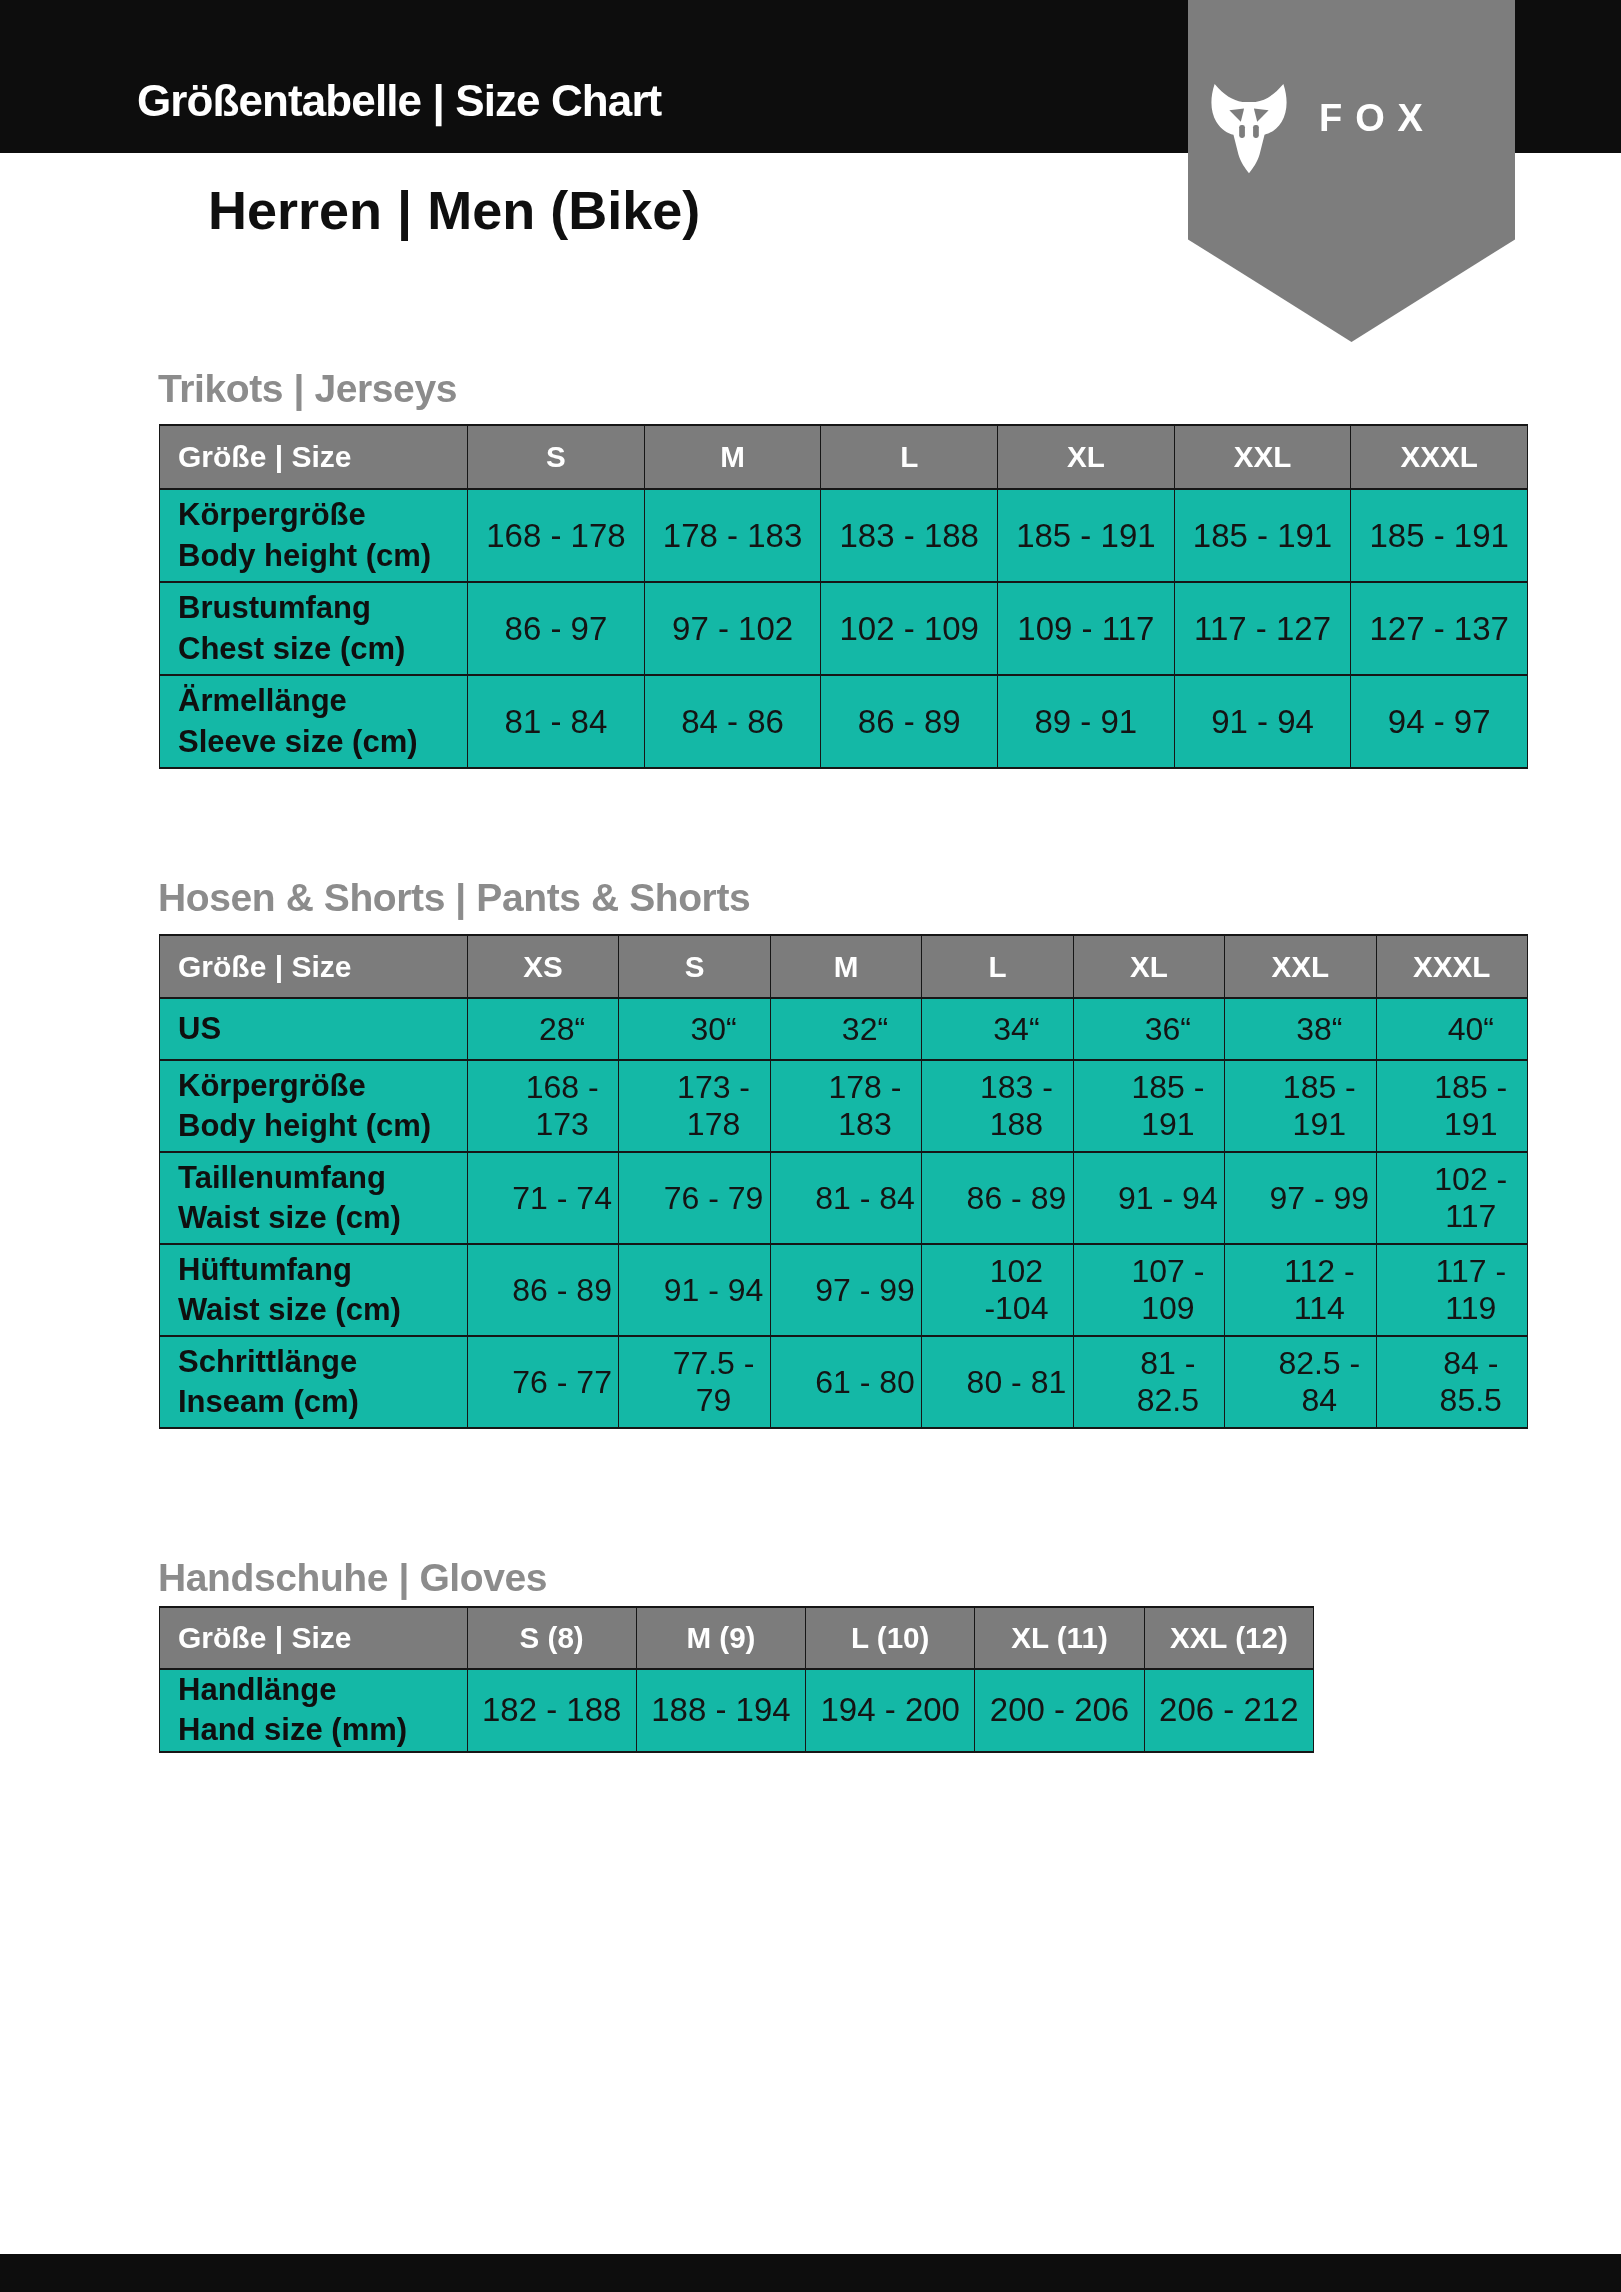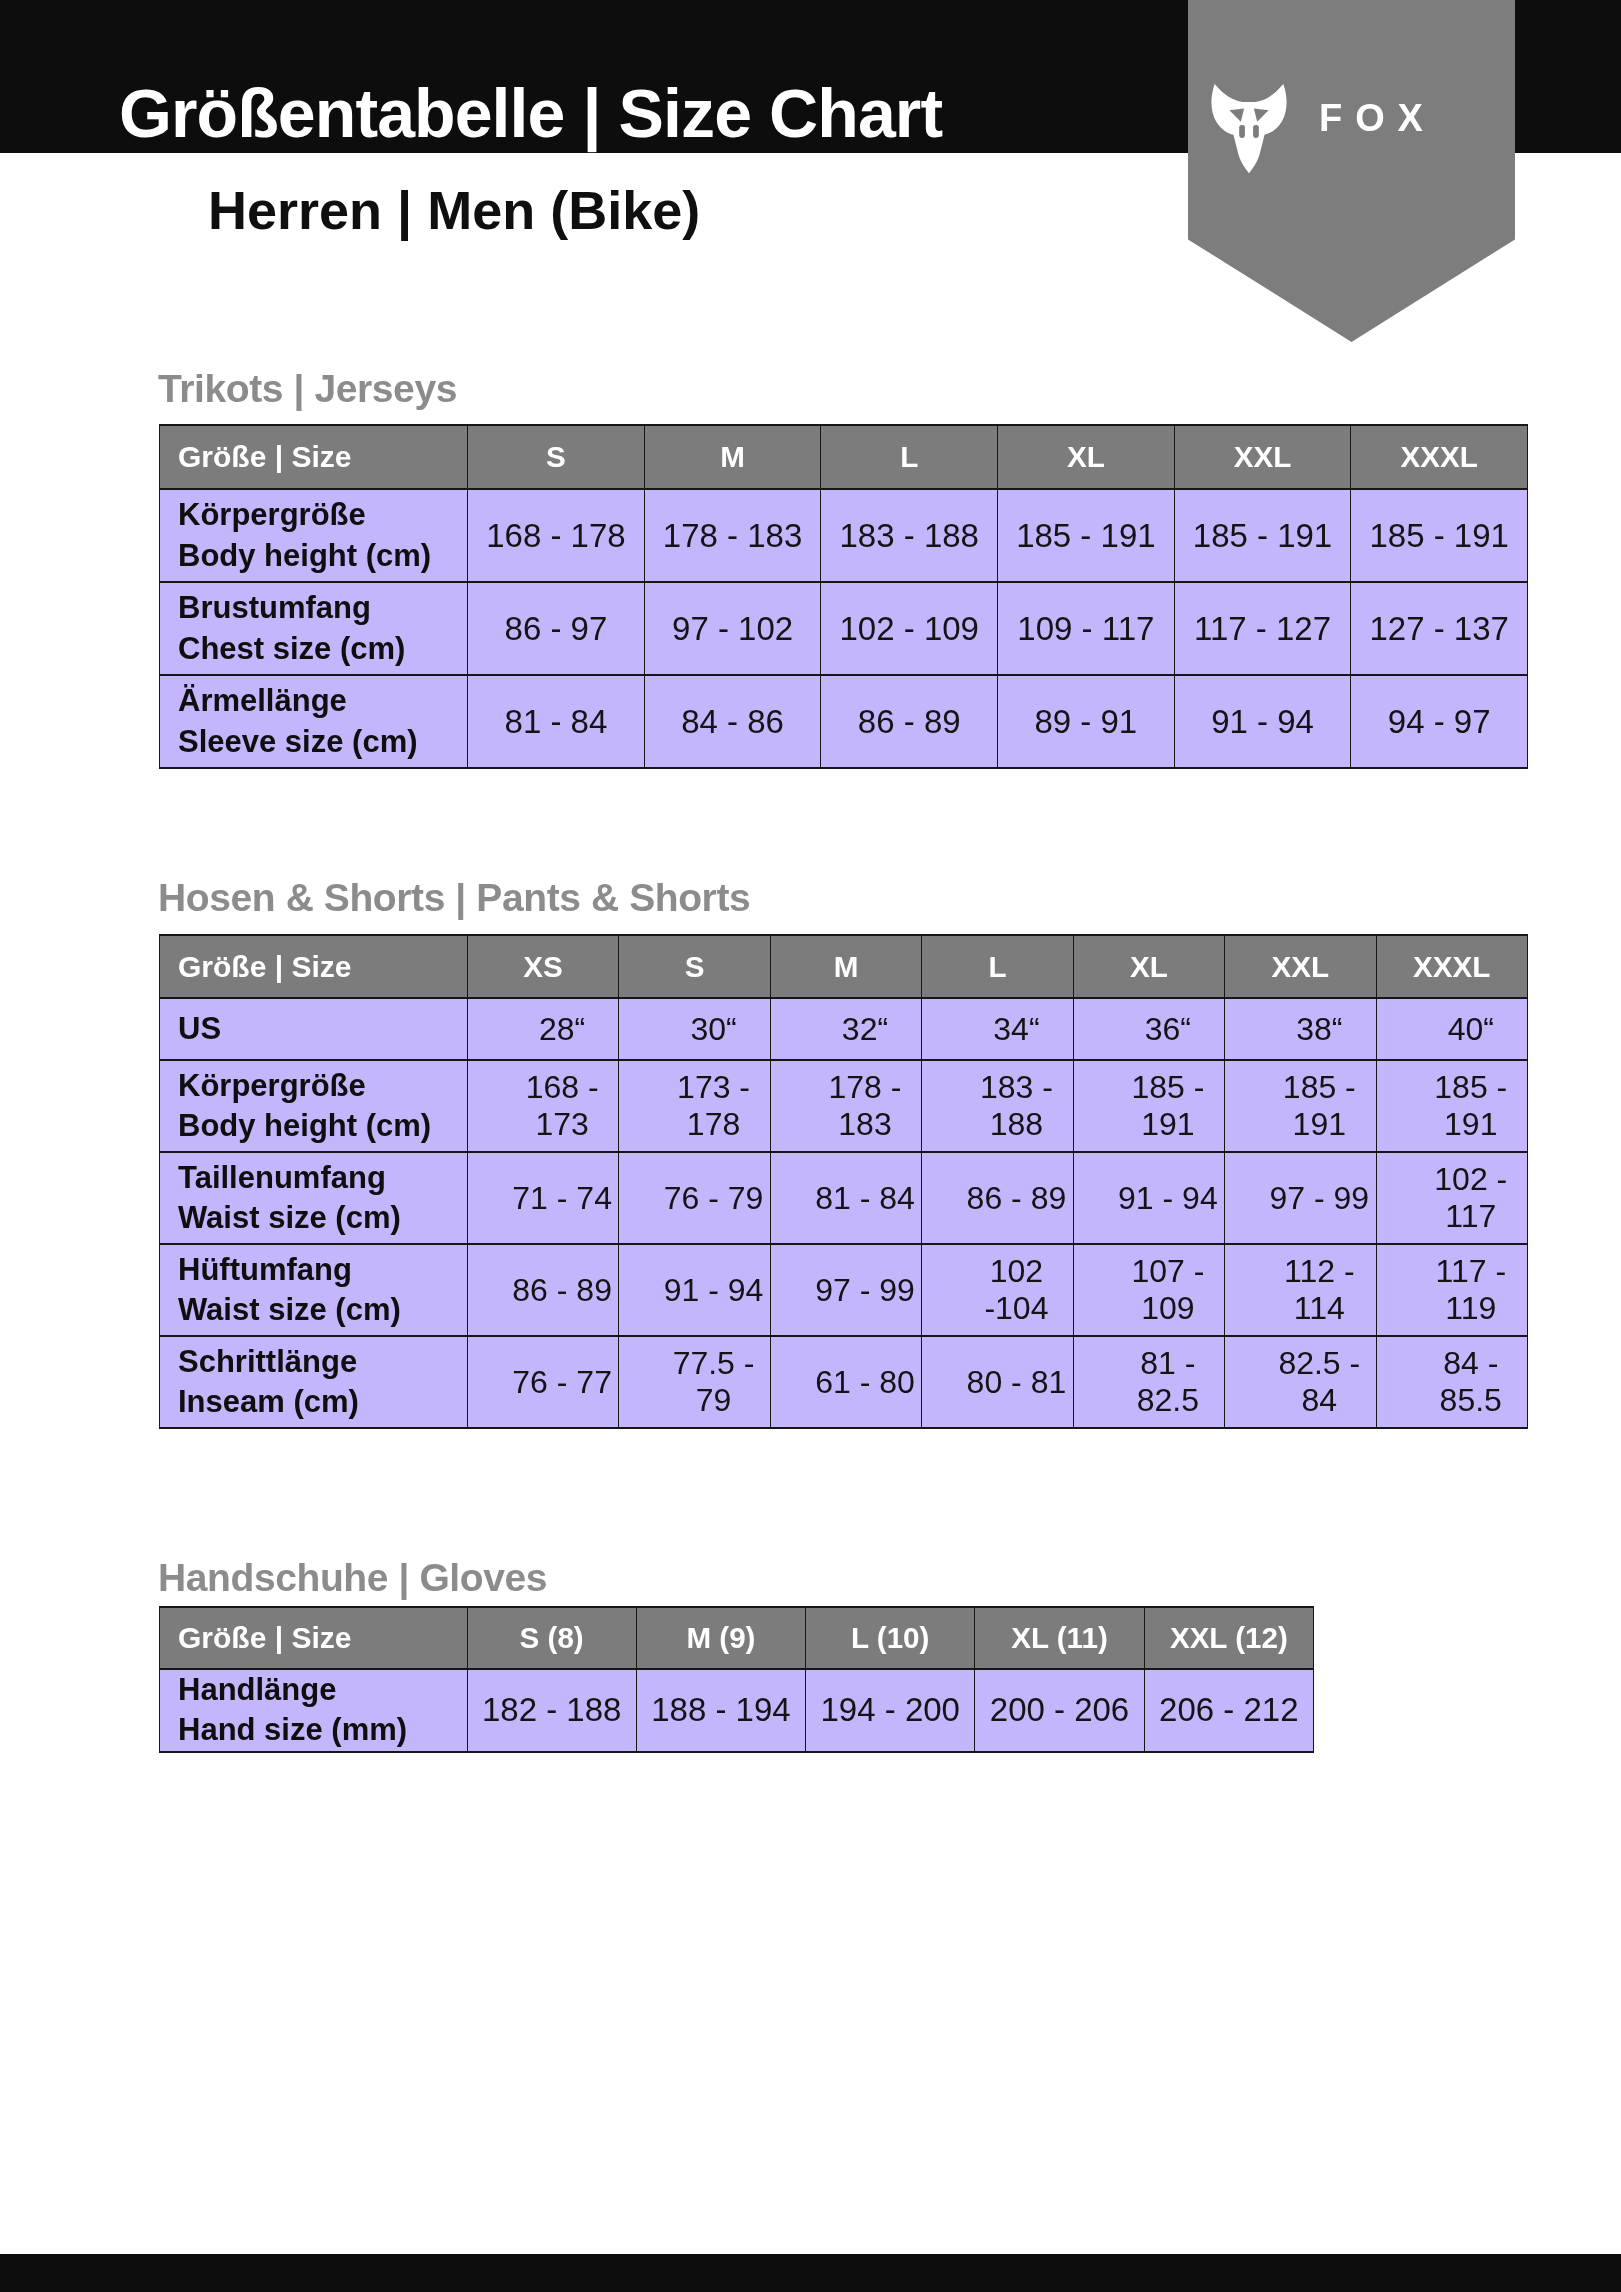--- a/index.html
+++ b/index.html
@@ -3,22 +3,22 @@
 <meta charset="utf-8">
 <style>
   html,body{margin:0;padding:0;background:#e8e8e8;}
   .page{
     position:relative;width:1621px;height:2293px;background:#ffffff;
     font-family:"Liberation Sans",sans-serif;overflow:hidden;margin:0 auto;
   }
   
   .topbar{position:absolute;left:0;top:0;width:1621px;height:153px;background:#0d0d0d;}
   .main-title{
-    position:absolute;left:119px;top:79px;z-index:2;
-    font-size:68px;font-weight:bold;color:#ffffff;letter-spacing:-0.9px;white-space:nowrap;line-height:1;
+    position:absolute;left:137px;top:79px;z-index:2;
+    font-size:44px;font-weight:bold;color:#ffffff;letter-spacing:-0.9px;white-space:nowrap;line-height:1;
   }
   .subtitle{
     position:absolute;left:208px;top:181px;
     font-size:54px;font-weight:bold;color:#0f0f0f;white-space:nowrap;line-height:1.1;
   }
   
   .badge{
     position:absolute;left:1188px;top:0;width:327px;height:342px;background:#7d7d7d;z-index:3;
     clip-path:polygon(0 0,100% 0,100% 70%,50% 100%,0 70%);
   }
@@ -29,21 +29,21 @@
   }
   
   .section-title{
     position:absolute;left:158px;font-size:39px;font-weight:bold;color:#8c8c8c;
     white-space:nowrap;letter-spacing:-0.4px;line-height:1;
   }
   #sec1-title{top:369px}
   #sec2-title{top:878px}
   #sec3-title{top:1558px}
   
-  table{position:absolute;border-collapse:collapse;table-layout:fixed;background:#c4b5fd;}
+  table{position:absolute;border-collapse:collapse;table-layout:fixed;background:#14b8a6;}
   th,td{
     border-left:1.8px solid #161616;border-right:1.8px solid #161616;
     border-top:2.7px solid #161616;border-bottom:2.7px solid #161616;
     padding:0;overflow:hidden;
   }
   thead th{
     background:#7c7c7c;color:#ffffff;font-weight:bold;font-size:29.6px;text-align:center;
   }
   th.size-col{text-align:left;padding-left:18px;font-size:30px;}
   td.label-cell{

